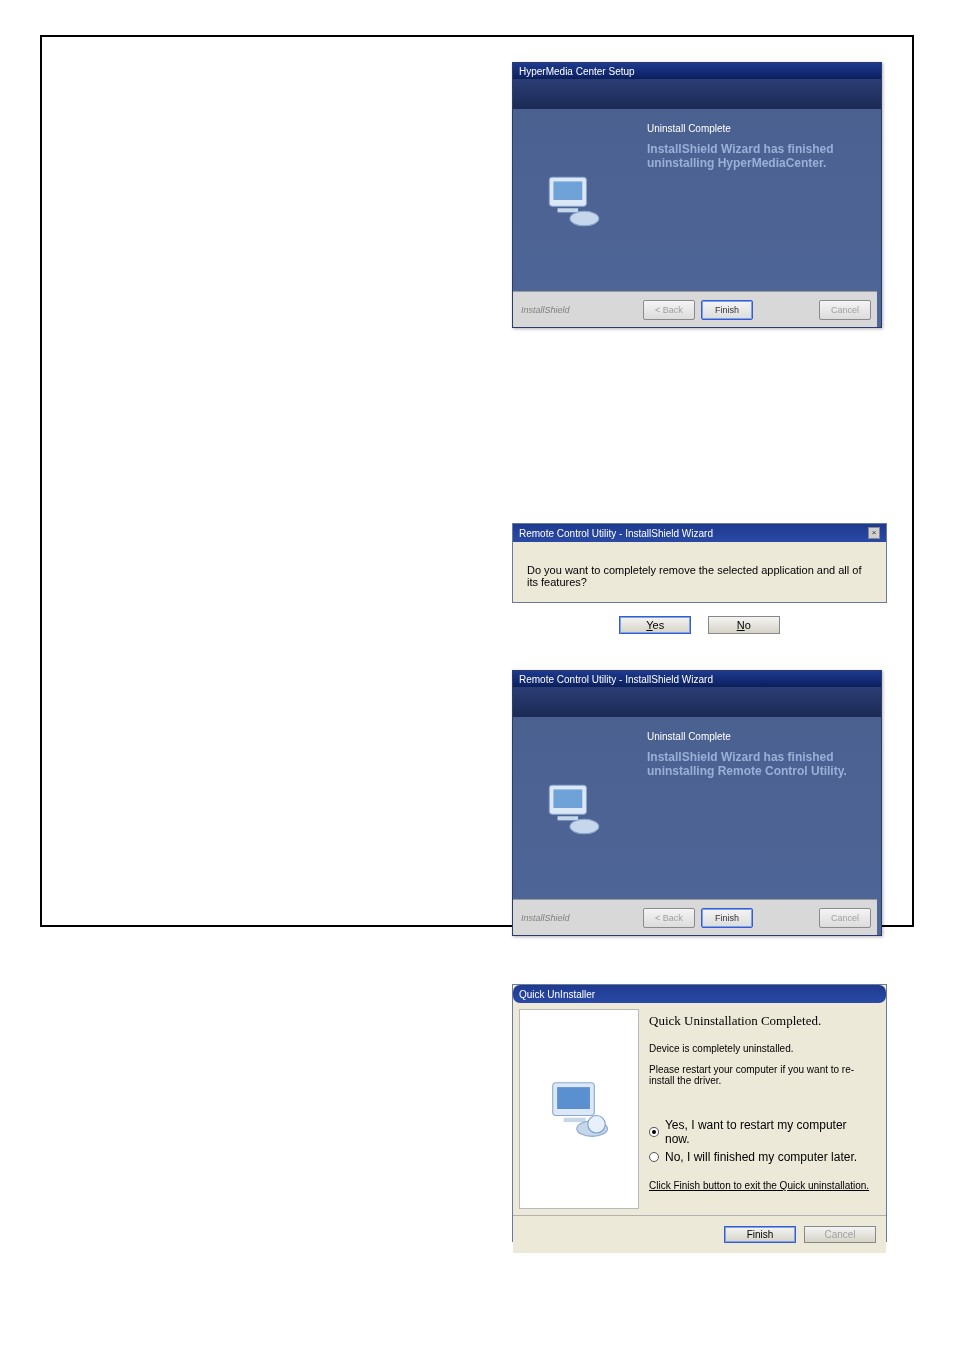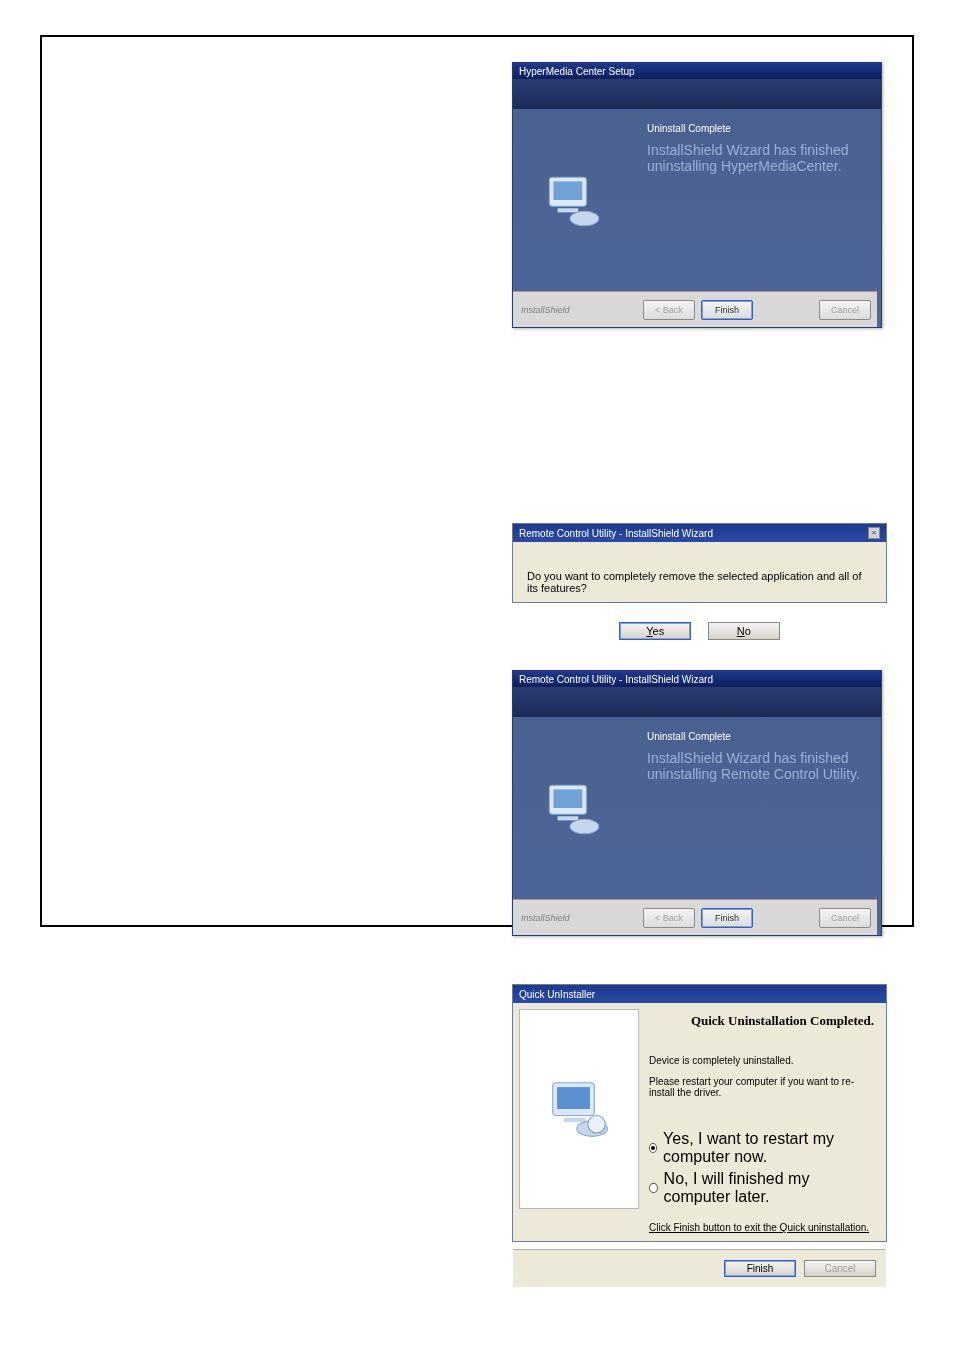--- a/index.html
+++ b/index.html
@@ -11,46 +11,46 @@
   
   .win { position: absolute; background: #5a73a8; border: 1px solid #2a3b6b; box-shadow: 1px 1px 3px rgba(0,0,0,0.3); }
   .titlebar { background: linear-gradient(#1e3a8f,#0b1f5c); color: #fff; font-size: 10px; padding: 2px 6px; height: 16px; display:flex; align-items:center; justify-content:space-between; }
   .titlebar .close-x { width:12px; height:12px; background:#d0d0d0; border:1px solid #888; font-size:8px; line-height:10px; text-align:center; color:#333; }
   .dark-body { background: linear-gradient(#4a608f,#4e6698); height: calc(100% - 16px); position:relative; }
   .dark-top { height: 30px; background: linear-gradient(#2a3d73,#1b2a56); }
   .panel-left { position:absolute; left:0; top:30px; bottom:36px; width:118px; display:flex; align-items:center; justify-content:center; }
   .panel-left svg { width:66px; height:66px; }
   .panel-right { position:absolute; left:118px; right:0; top:30px; bottom:36px; padding: 14px 16px; color:#fff; }
   .panel-right .h { font-size: 10px; font-weight: normal; margin-bottom: 8px; }
-  .panel-right .sub { font-size: 14px; color: #9bb0d8; }
+  .panel-right .sub { font-size: 12px; color: #9bb0d8; font-weight: bold; }
   .footer { position:absolute; left:0; right:4px; bottom:0; height:36px; background:#d8d8d8; border-top:1px solid #9a9a9a; display:flex; align-items:center; }
   .footer .brand { font-size: 9px; color:#808080; margin-left:8px; font-style: italic; }
   .footer .spacer { flex:1; }
   .btn { font-size:9px; color:#333; background:linear-gradient(#f4f4f4,#dcdcdc); border:1px solid #8a8a8a; padding:4px 10px; margin-right:6px; min-width:52px; text-align:center; border-radius:2px; }
   .btn.disabled { color:#a0a0a0; }
   .btn.default { border:1px solid #3a5fb8; box-shadow: 0 0 0 1px #7aa0ff inset; }
 
   
   .dlg { position:absolute; background:#ece9d8; border:1px solid #6b7a9a; }
   .dlg .titlebar { background: linear-gradient(#1e3a8f,#2a4aa5); height:18px; }
-  .dlg-body { padding: 28px 14px 10px; font-size: 11px; color:#000; }
+  .dlg-body { padding: 22px 14px 10px; font-size: 11px; color:#000; }
   .dlg-btns { text-align:center; padding: 6px 0 12px; }
   .dlg-btn { display:inline-block; font-size:11px; background:linear-gradient(#f4f4f4,#d6d3c6); border:1px solid #888; padding:2px 0; width:72px; margin:12px 6px; text-align:center; }
   .dlg-btn .ul { text-decoration: underline; }
   .dlg-btn.default { border:1px solid #3a5fb8; box-shadow: 0 0 0 1px #7aa0ff inset; }
 
   
   .quickwin { position:absolute; background:#ece9d8; border:1px solid #6b7a9a; }
   .quick-body { display:flex; }
   .quick-left { width:120px; background:#fff; border:1px solid #b8b8b8; margin:6px; display:flex; align-items:center; justify-content:center; height:200px; }
   .quick-left svg { width:70px; height:70px; }
   .quick-right { flex:1; padding: 10px 12px 6px 4px; font-size: 10px; color:#000; }
-  .quick-right .qh { font-family: "Times New Roman", serif; font-weight:bold; font-size: 13px; margin-bottom: 26px; text-align: right; }
+  .quick-right .qh { font-family: "Times New Roman", serif; font-weight:normal; font-size: 13px; margin-bottom: 14px; }
   .quick-right .line { margin-bottom: 10px; }
-  .radio-row { display:flex; align-items:center; gap:6px; margin: 4px 0; font-size:16px; }
+  .radio-row { display:flex; align-items:center; gap:6px; margin: 4px 0; font-size:12px; }
   .radio { width:10px; height:10px; border:1px solid #555; border-radius:50%; display:inline-flex; align-items:center; justify-content:center; background:#fff; }
   .radio .dot { width:4px; height:4px; border-radius:50%; background:#000; }
   .quick-footer { height:38px; background:#ece9d8; border-top:1px solid #b0b0b0; display:flex; align-items:center; justify-content:flex-end; padding-right:10px; gap:8px; }
   .quick-btn { font-size:10px; background:linear-gradient(#f4f4f4,#d6d3c6); border:1px solid #888; padding:2px 0; width:72px; text-align:center; }
   .quick-btn.default { border:1px solid #3a5fb8; box-shadow: 0 0 0 1px #7aa0ff inset; }
   .quick-btn.disabled { color:#a0a0a0; }
 </style>
 </head>
 <body>
 
@@ -122,21 +122,21 @@
           <span class="spacer"></span>
           <span class="btn disabled">&lt; Back</span>
           <span class="btn default">Finish</span>
           <span style="width:60px;"></span>
           <span class="btn disabled">Cancel</span>
         </div>
       </div>
     </div>
 
     <div class="quickwin" style="left:470px; top:947px; width:375px; height:258px;">
-      <div class="titlebar" style="background:linear-gradient(#1e3a8f,#2a4aa5); height:18px;">
+      <div class="titlebar" style="background:linear-gradient(#1e3a8f,#2a4aa5); height:18px;border-radius:7px;">
         <span>Quick UnInstaller</span>
       </div>
       <div class="quick-body">
         <div class="quick-left">
           <svg viewBox="0 0 64 64">
             <rect x="8" y="8" width="38" height="30" rx="3" fill="#dce8f7" stroke="#8aa8cf"></rect>
             <rect x="12" y="12" width="30" height="20" fill="#5a8fd0"></rect>
             <rect x="18" y="40" width="20" height="4" fill="#c6d6eb"></rect>
             <ellipse cx="44" cy="50" rx="14" ry="7" fill="#c6d6eb" stroke="#8aa8cf"></ellipse>
             <circle cx="48" cy="46" r="8" fill="#e8f0fb" stroke="#7aa0cc"></circle>

